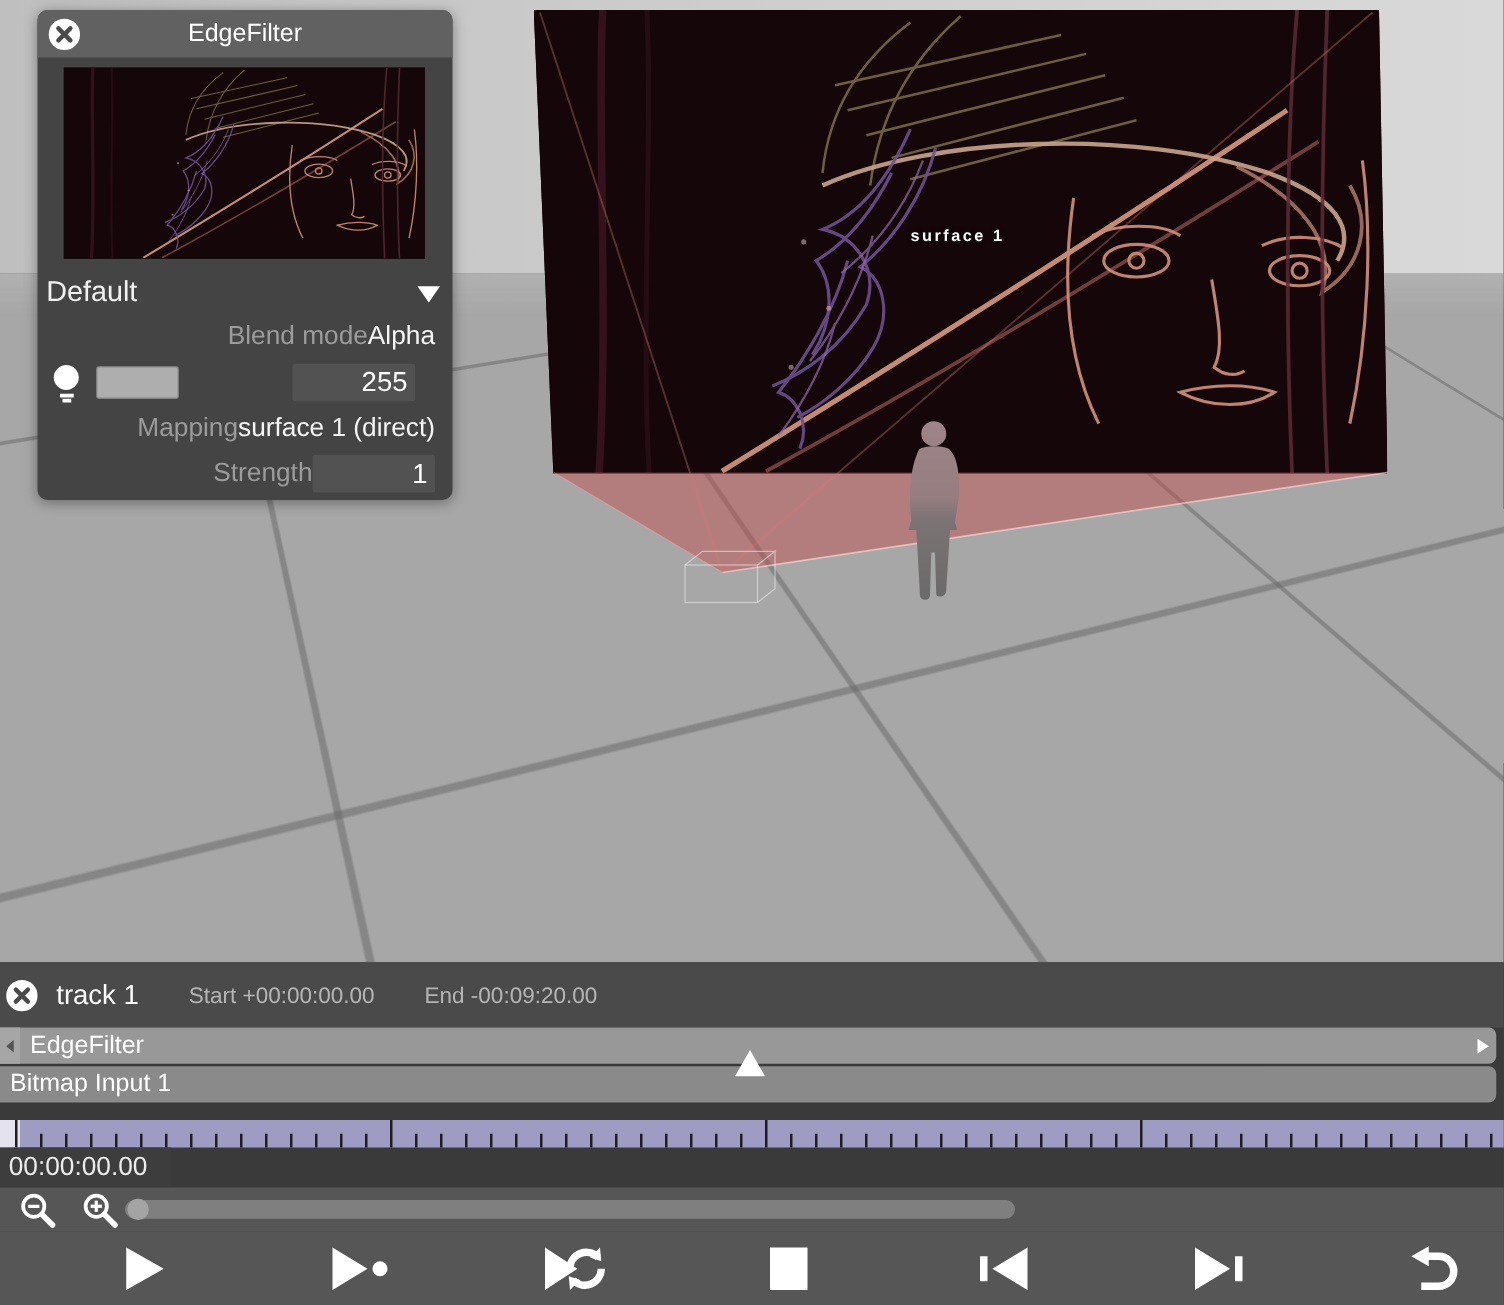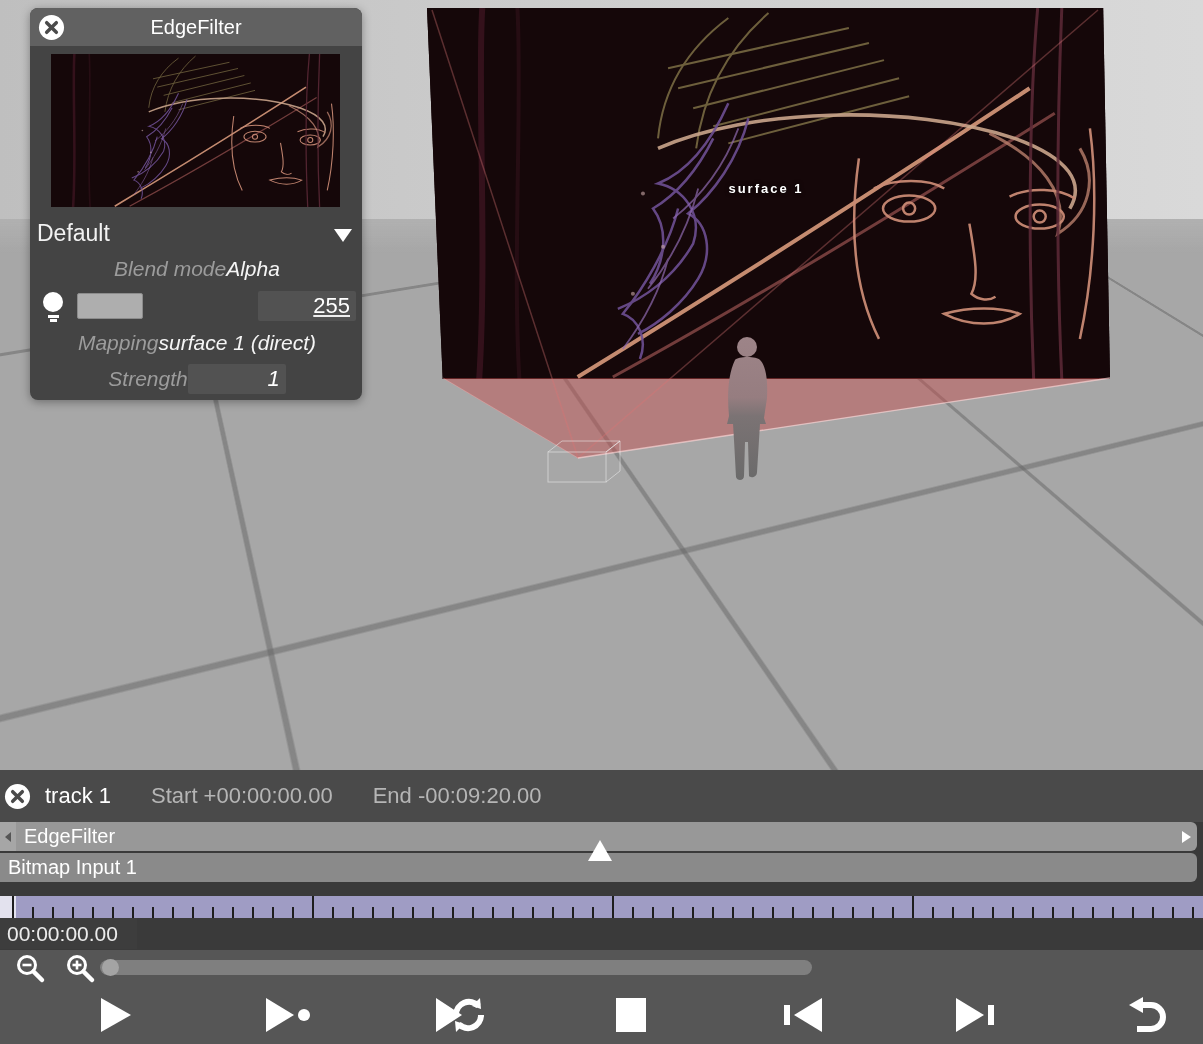--- a/index.html
+++ b/index.html
@@ -32,39 +32,39 @@
   .panel { position:absolute; left:30px; top:8px; width:332px; height:392px; z-index:10;
     background:#444; border-radius:8px; box-shadow:0 2px 10px rgba(0,0,0,.35); color:#eee; }
   .panel-header { position:relative; height:38px; background:#616161; border-radius:8px 8px 0 0; }
   .panel-title { text-align:center; line-height:38px; font-size:20px; color:#fff; }
   .close-btn { position:absolute; left:8px; top:6px; width:27px; height:27px; cursor:pointer; }
   .thumb { margin:8px 0 0 21px; width:289px; height:153px; background:#000; overflow:hidden; }
   .thumb svg { width:100%; height:100%; display:block; }
   .preset-row { position:relative; margin-top:8px; padding:5px 10px 4px 7px; font-size:23px; color:#f2f2f2; }
   .dd-arrow { position:absolute; right:10px; top:14px; width:0; height:0;
     border-left:9px solid transparent; border-right:9px solid transparent; border-top:13px solid #fff; }
-  .prow { display:flex; align-items:center; justify-content:center;
-    padding:0 14px 0 16px; height:36px; font-size:21px;font-style:italic; }
+  .prow { display:flex; align-items:center; justify-content:flex-end;
+    padding:0 14px 0 16px; height:36px; font-size:21px; }
   .plabel { color:#9c9c9c; }
   .pvalue { color:#f5f5f5; }
-  .alpha-row { display:flex; align-items:center; height:38px; padding:0 6px 0 10px;text-decoration:underline; }
+  .alpha-row { display:flex; align-items:center; height:38px; padding:0 30px 0 10px; }
   .bulb { position:relative; width:26px; height:30px; }
   .bulb .b1 { position:absolute; left:3px; top:1px; width:20px; height:20px; border-radius:50%; background:#fff; }
   .bulb .b2 { position:absolute; left:8px; top:24px; width:11px; height:2.5px; background:#fff; }
   .bulb .b3 { position:absolute; left:10px; top:28px; width:7px; height:2.5px; background:#fff; }
   .swatch { margin-left:11px; width:66px; height:26px; background:#aeaeae; border-radius:2px; border:1px solid #8c8c8c; }
   .num-box { margin-left:auto; width:98px; height:30px; background:#525252; border-radius:2px;
     color:#fff; font-size:22px; text-align:right; line-height:30px; padding-right:6px; }
 
   
   .timeline { position:absolute; left:0; top:770px; width:1203px; height:274px; background:#3a3a3a; z-index:20; }
   .track-header { position:relative; height:52px; background:#4a4a4a; display:flex; align-items:center; }
   .track-header .close-btn { position:static; margin:0 0 0 4px; }
   .track-name { color:#fff; font-size:22px; margin-left:14px; }
-  .track-time { color:#b5b5b5; font-size:22px; margin-left:40px; }
+  .track-time { color:#b5b5b5; font-size:18px; margin-left:40px; }
   .clip-row { position:absolute; left:0; width:1197px; height:29px; border-radius:0 6px 6px 0;
     display:flex; align-items:center; }
   .clip-edgefilter { top:52px; background:#989898; }
   .clip-bitmap { top:83px; background:#8a8a8a; }
   .clip-label { color:#fff; font-size:20px; margin-left:8px; white-space:nowrap; }
   .clip-left-btn { width:16px; height:100%; background:#a6a6a6; border-radius:0; flex:0 0 16px;
     display:flex; align-items:center; justify-content:center; }
   .tri-left { width:0; height:0; border-top:5px solid transparent; border-bottom:5px solid transparent; border-right:6px solid #555; }
   .clip-right-arrow { position:absolute; right:6px; top:9px; width:0; height:0;
     border-top:6px solid transparent; border-bottom:6px solid transparent; border-left:9px solid #fff; }

